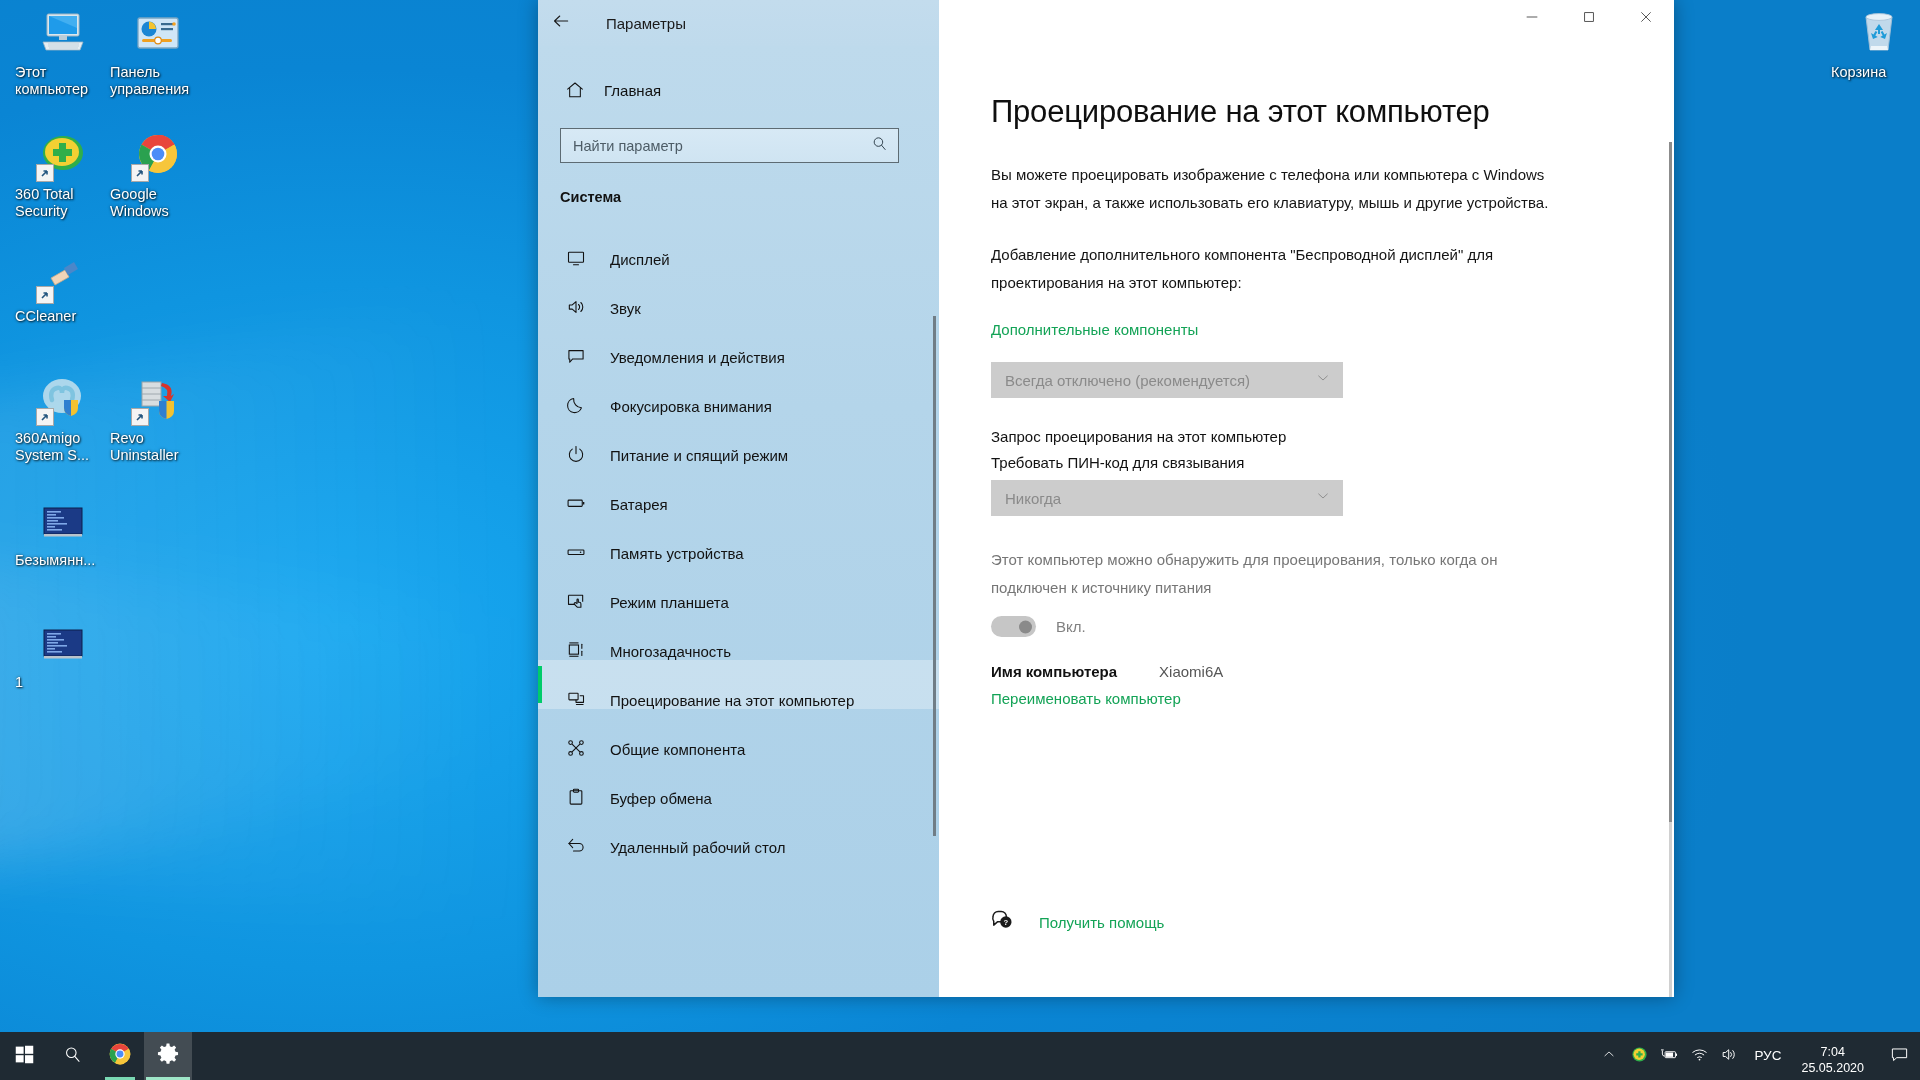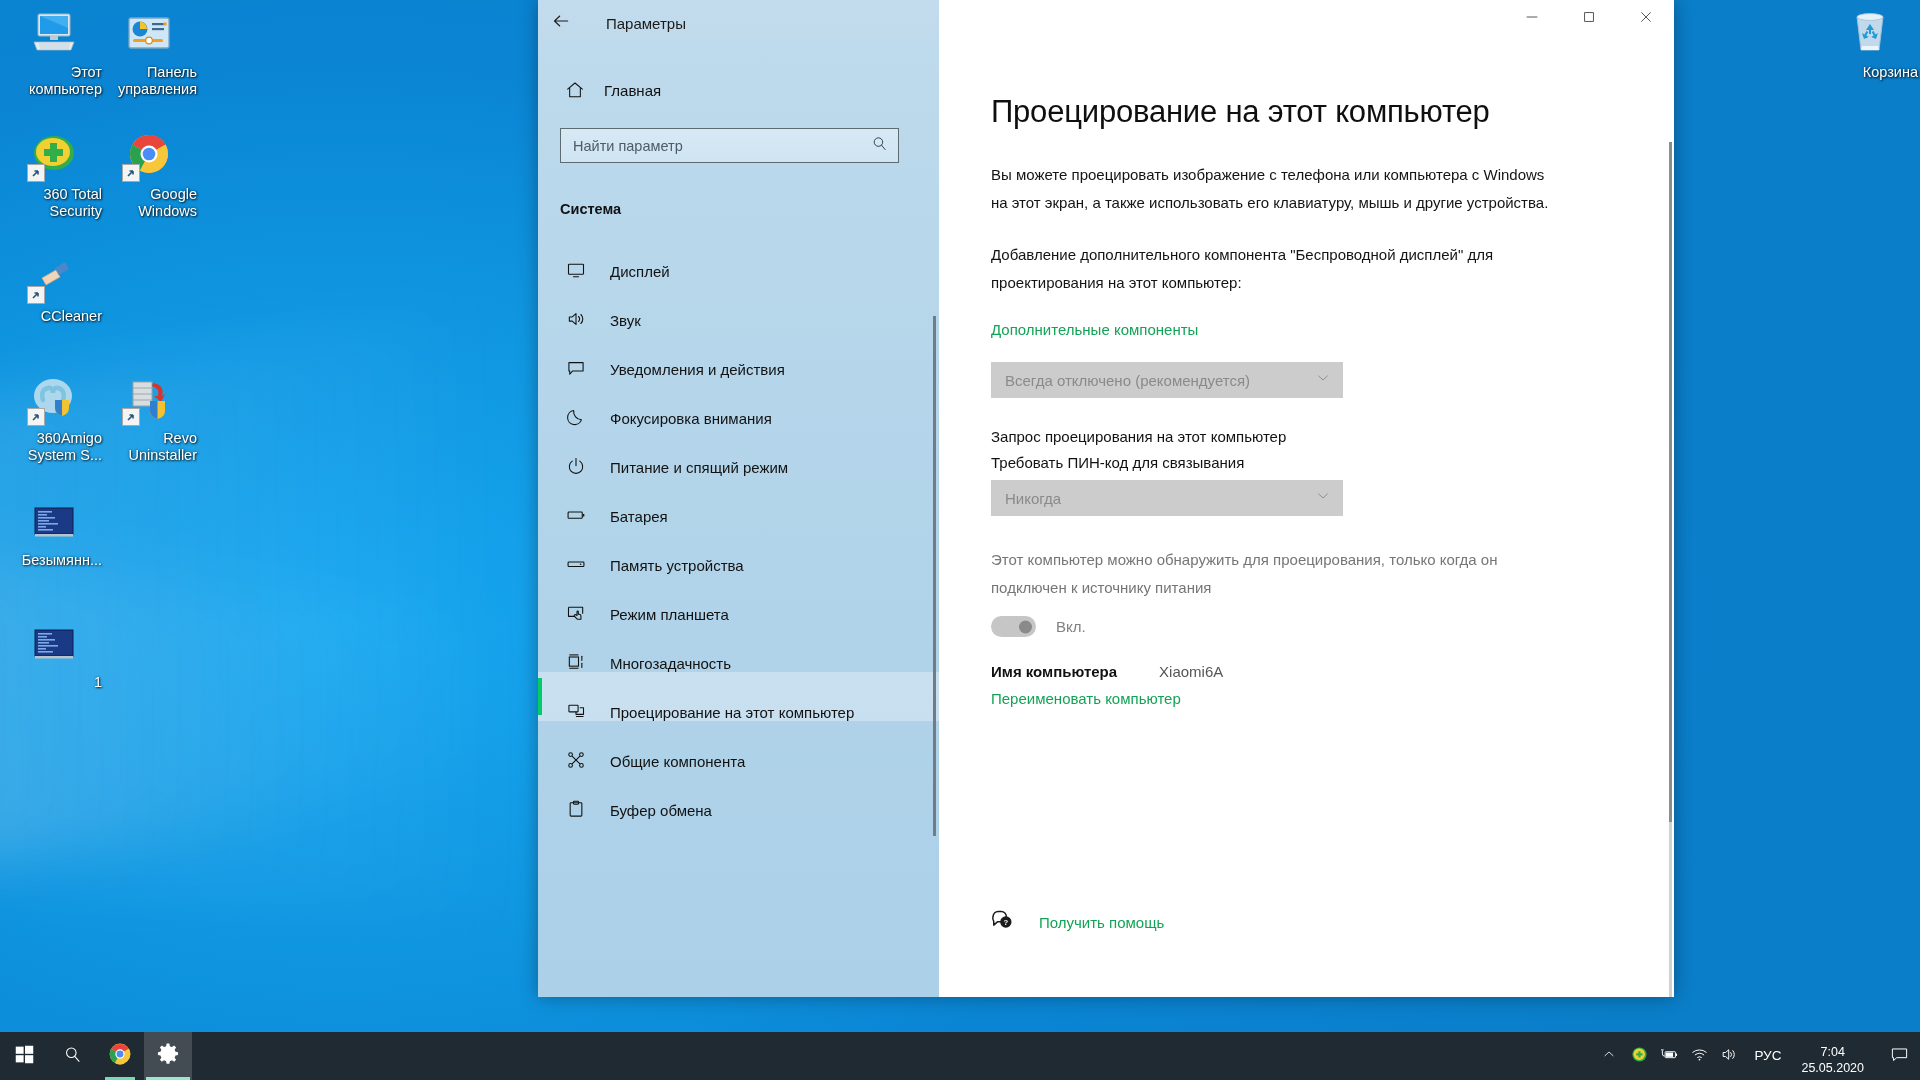--- a/index.html
+++ b/index.html
@@ -36,27 +36,28 @@
     background: linear-gradient(85deg, rgba(255,255,255,0.10), rgba(255,255,255,0) 70%);
     transform: rotate(6deg);
     filter: blur(30px);
     pointer-events: none;
   }
 
   
   .dicon {
     position: absolute;
     width: 96px;
-    text-align: right;
+    text-align: left;
     color: #fff;
     font-size: 14.5px;
     line-height: 17px;
     text-shadow: 1px 1px 2px rgba(0,0,0,0.75), 0 0 3px rgba(0,0,0,0.55);
     cursor: default;
     user-select: none;
+    margin-left: 9px;
   }
   .dicon .glyph {
     width: 50px; height: 50px;
     margin: 0 auto 6px;
     position: relative;
   }
   .dicon .cap { display: block; word-wrap: break-word; }
   .shortcut-badge {
     position: absolute;
     left: -2px; bottom: -2px;
@@ -146,21 +147,20 @@
   .search-box input {
     flex: 1;
     border: 0; outline: 0; background: transparent;
     font-family: inherit; font-size: 14.5px; color: #1a1a1a;
   }
   .search-box input::placeholder { color: #4d5c66; }
 
   .group-title {
     font-size: 14.5px; font-weight: bold; color: #111;
     padding: 26px 0 0 22px;
-    margin-top: 12px;
   }
 
   .nav { margin-top: 14px; }
   .nav-item {
     display: flex; align-items: flex-end;
     height: 49px;
     padding-left: 22px;
     position: relative;
     cursor: default;
   }
@@ -727,20 +727,29 @@
         <div class="nav-item">
           <span class="nicon">
             <svg viewBox="0 0 24 24" width="20" height="20" fill="none" stroke="#121212" stroke-width="1.3">
               <rect x="5" y="4.5" width="14" height="16" rx="1"></rect>
               <rect x="9" y="2.6" width="6" height="3.6" rx="0.7"></rect>
             </svg>
           </span>
           <span class="nlabel">Буфер обмена</span>
         </div>
 
+        <div class="nav-item">
+          <span class="nicon">
+            <svg viewBox="0 0 24 24" width="20" height="20" fill="none" stroke="#121212" stroke-width="1.3">
+              <path d="M8 4 L3.5 9 L8 14" stroke-linecap="round" stroke-linejoin="round"></path>
+              <path d="M3.5 9 H16 a4.5 4.5 0 0 1 0 9 H9" stroke-linecap="round"></path>
+            </svg>
+          </span>
+          <span class="nlabel">Удаленный рабочий стол</span>
+        </div>
 
       </div>
 
       <div class="sb-scroll"></div>
     </div>
 
     <div class="content">
 
       <h1 class="page-title">Проецирование на этот компьютер</h1>
 

